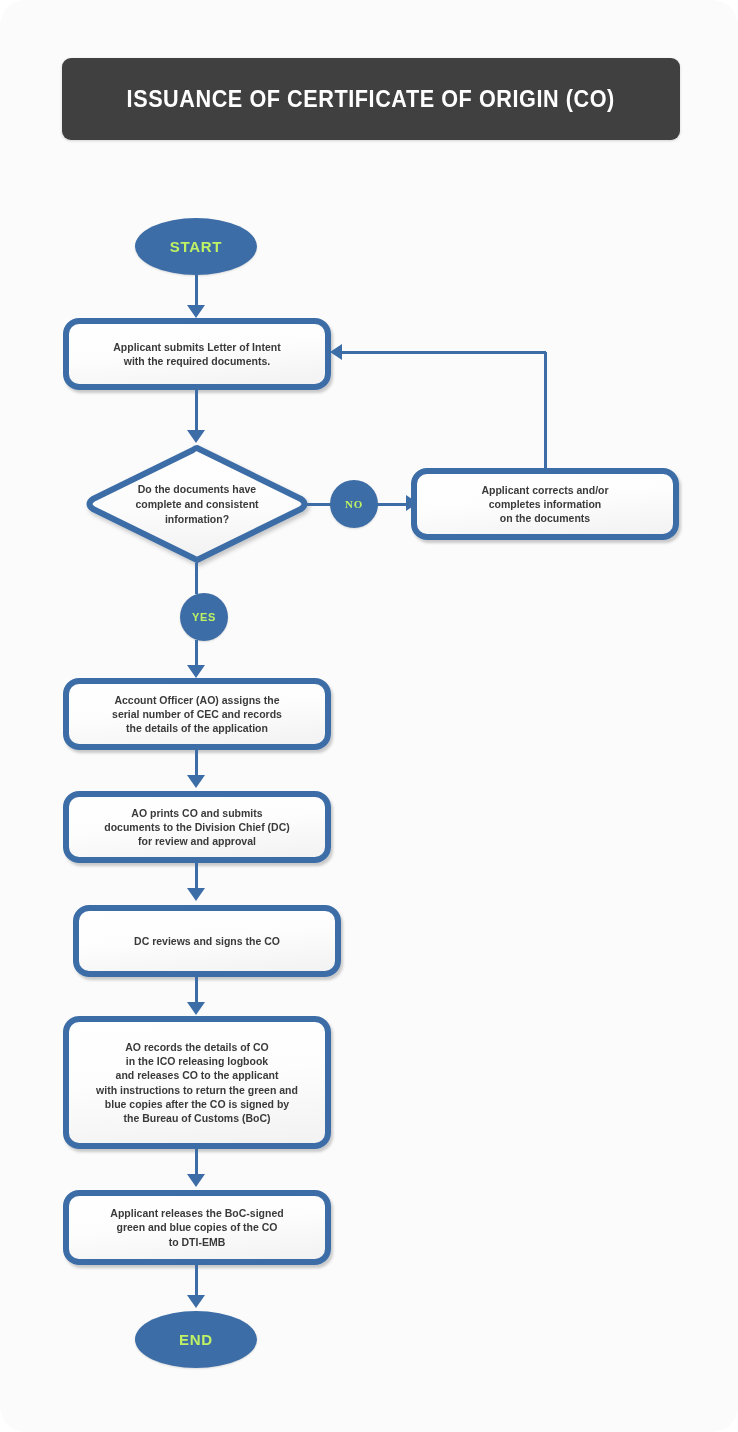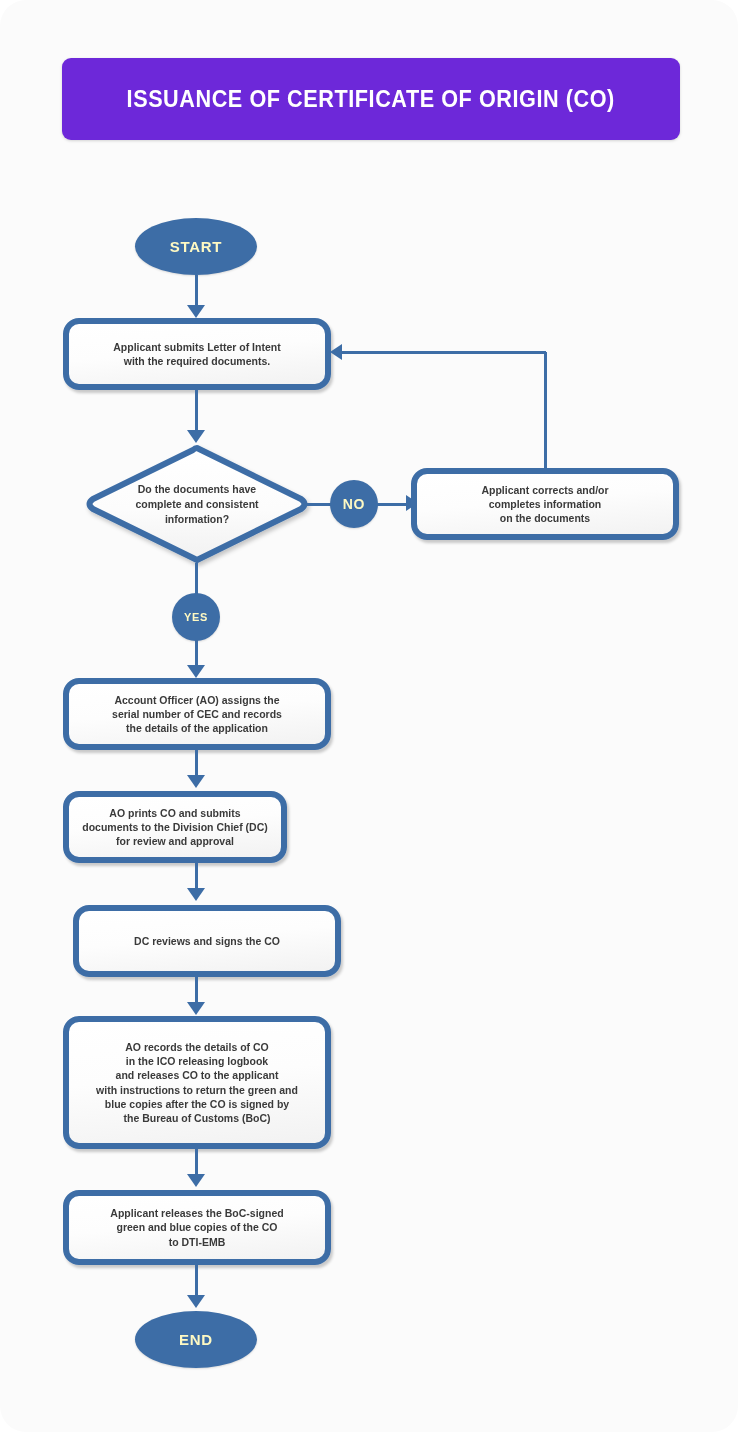--- a/index.html
+++ b/index.html
@@ -21,21 +21,21 @@
     overflow: hidden;
   }
 
   
   #title-banner {
     position: absolute;
     left: 62px;
     top: 58px;
     width: 618px;
     height: 82px;
-    background: #6d28d9;
+    background: #404040;
     border-radius: 9px;
     box-shadow: 0 1px 3px rgba(0,0,0,0.16);
     display: flex;
     align-items: center;
     justify-content: center;
   }
   #title-text {
     color: #ffffff;
     font-size: 23px;
     font-weight: bold;
@@ -48,21 +48,21 @@
   .terminator {
     position: absolute;
     background: #3d6da6;
     border-radius: 50%;
     display: flex;
     align-items: center;
     justify-content: center;
     box-shadow: 0 1px 2px rgba(0,0,0,0.13);
   }
   .terminator span {
-    color: #fef9c3;
+    color: #bef264;
     font-size: 15px;
     font-weight: bold;
     letter-spacing: 0.7px;
   }
 
   
   .process {
     position: absolute;
     box-sizing: border-box;
     border: 6px solid #3d6da6;
@@ -186,55 +186,55 @@
       <path d="M 115 5 L 219 56 Q 226 61 219 66 L 115 117 Q 115 117 111 115 L 11 66 Q 4 61 11 56 L 111 7 Q 113 5 115 5 Z" fill="url(#dgrad)" stroke="#3d6da6" stroke-width="6" stroke-linejoin="round" filter="url(#dshadow)"></path>
     </svg>
     <div id="decision-text">Do the documents have
 complete and consistent
 information?</div>
   </div>
 
   <div class="conn conn-h" style="left:305px; top:503px; width:28px;"></div>
 
   <div class="terminator" style="left:330px; top:480px; width:48px; height:48px;">
-    <span style="font-size:14px;">NO</span>
+    <span style="font-size:11px;font-family:Liberation Serif, serif;">NO</span>
   </div>
 
   <div class="conn conn-h" style="left:377px; top:503px; width:33px;"></div>
   <div class="arrow-right" style="left:406px; top:495px;"></div>
 
   <div class="process" style="left:411px; top:468px; width:268px; height:72px;">
     <div class="ptext">Applicant corrects and/or
 completes information
 on the documents</div>
   </div>
 
   <div class="conn conn-v" style="left:544px; top:352px; height:118px;"></div>
   <div class="conn conn-h" style="left:341px; top:351px; width:205px;"></div>
   <div class="arrow-left" style="left:330px; top:344px;"></div>
 
   <div class="conn conn-v" style="left:195px; top:563px; height:31px;"></div>
 
-  <div class="terminator" style="left:172px; top:593px; width:48px; height:48px;">
+  <div class="terminator" style="left:180px; top:593px; width:48px; height:48px;">
     <span style="font-size:11px;">YES</span>
   </div>
 
   <div class="conn conn-v" style="left:195px; top:640px; height:28px;"></div>
   <div class="arrow-down" style="left:187px; top:665px;"></div>
 
   <div class="process" style="left:63px; top:678px; width:268px; height:72px;">
     <div class="ptext">Account Officer (AO) assigns the
 serial number of CEC and records
 the details of the application</div>
   </div>
 
   <div class="conn conn-v" style="left:195px; top:750px; height:28px;"></div>
   <div class="arrow-down" style="left:187px; top:775px;"></div>
 
-  <div class="process" style="left:63px; top:791px; width:224px; height:72px;">
+  <div class="process" style="left:63px; top:791px; width:268px; height:72px;">
     <div class="ptext">AO prints CO and submits
 documents to the Division Chief (DC)
 for review and approval</div>
   </div>
 
   <div class="conn conn-v" style="left:195px; top:863px; height:28px;"></div>
   <div class="arrow-down" style="left:187px; top:888px;"></div>
 
   <div class="process" style="left:63px; top:905px; width:268px; height:72px;margin-left:10px;">
     <div class="ptext">DC reviews and signs the CO</div>

